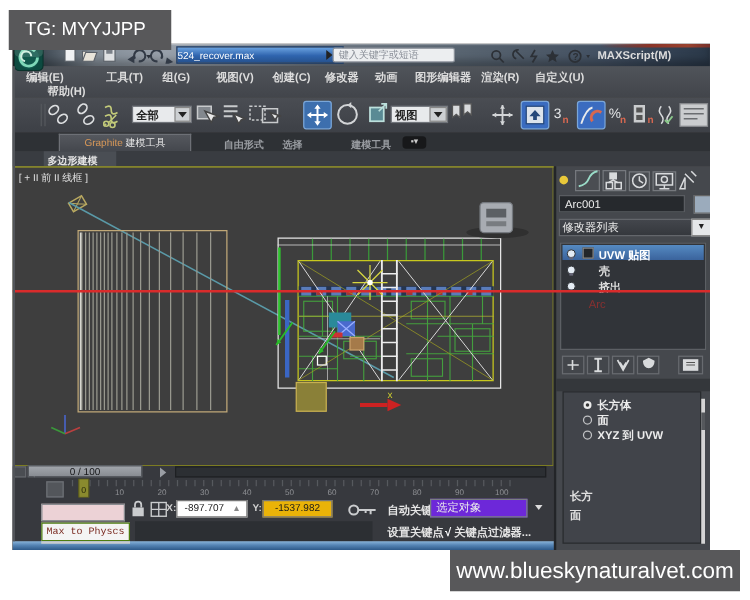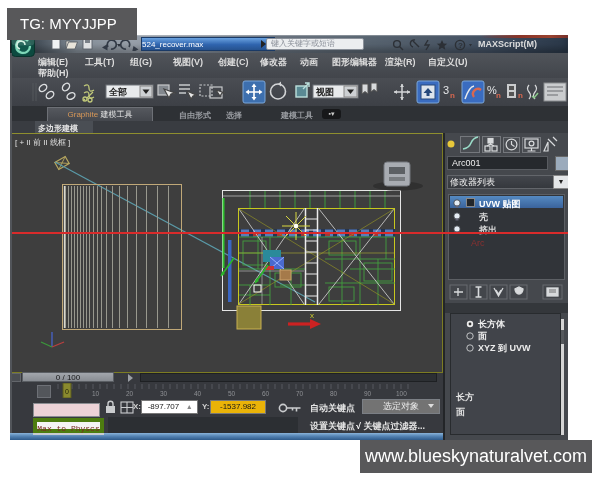--- a/index.html
+++ b/index.html
@@ -41,21 +41,21 @@
       <path d="M21 3 l6 6 m-6 0 a3 3 0 1 1 2 -7"></path>
       <path d="M36 2 l-3 5 h4 l-3 5"></path>
       <path d="M50 2 l1.6 3.4 3.6.3 -2.7 2.4.8 3.6 -3.3 -1.9 -3.3 1.9.8 -3.6 -2.7 -2.4 3.6 -.3 z" fill="#2c3036" stroke="none"></path>
       <circle cx="68" cy="7" r="4.6"></circle>
         <text x="66" y="10" font-size="8" fill="#2c3036" stroke="none" font-weight="bold">?</text>
       <path d="M77 6 l3 0 -1.5 2.5 z" fill="#2c3036" stroke="none"></path>
     </g>
   </svg>
 
   <div class="a" style="left:0;top:18px;width:558px;height:25px;background:linear-gradient(180deg,#50545a,#42454b)"></div>
-  <div class="a t9" style="left:28px;top:21px">编辑(E)</div>
+  <div class="a t9" style="left:11px;top:21px">编辑(E)</div>
   <div class="a t9" style="left:75px;top:21px">工具(T)</div>
   <div class="a t9" style="left:120px;top:21px">组(G)</div>
   <div class="a t9" style="left:163px;top:21px">视图(V)</div>
   <div class="a t9" style="left:208px;top:21px">创建(C)</div>
   <div class="a t9" style="left:250px;top:21px">修改器</div>
   <div class="a t9" style="left:290px;top:21px">动画</div>
   <div class="a t9" style="left:322px;top:21px">图形编辑器</div>
   <div class="a t9" style="left:375px;top:21px">渲染(R)</div>
   <div class="a t9" style="left:418px;top:21px">自定义(U)</div>
   <div class="a t9" style="left:468px;top:4px">MAXScript(M)</div>
@@ -358,23 +358,23 @@
     </svg>
     <div class="a t8" style="left:123px;top:29px">X:</div>
     <div class="a" style="left:131px;top:27px;width:57px;height:14px;background:#fff;border:1px solid #777;color:#1a1a1a;font-size:8px;line-height:12px;text-align:center">-897.707　<span style="color:#888">▴</span></div>
     <div class="a t8" style="left:192px;top:29px">Y:</div>
     <div class="a" style="left:200px;top:27px;width:56px;height:14px;background:#eab308;border:1px solid #777;color:#1a1a1a;font-size:8px;line-height:12px;text-align:center">-1537.982</div>
     <svg class="a" style="left:268px;top:29px" width="26" height="12" viewBox="0 0 26 12">
       <circle cx="5" cy="6" r="3.6" fill="none" stroke="#caccce" stroke-width="1.6"></circle>
       <path d="M8.5 6 h14 m-4 0 v3.4 m-4 -3.4 v2.4" stroke="#caccce" stroke-width="1.6" fill="none"></path>
     </svg>
     <div class="a t9" style="left:300px;top:29px;color:#e4e4e4">自动关键点</div>
-    <div class="a" style="left:352px;top:26px;width:78px;height:15px;background:#737373;border:1px solid #7b7f85;color:#ececec;font-size:9px;line-height:13px;padding-left:20px">选定对象</div>
+    <div class="a" style="left:334px;top:26px;width:78px;height:15px;background:#6d28d9;border:1px solid #7b7f85;color:#ececec;font-size:9px;line-height:13px;padding-left:4px">选定对象</div>
     <div class="a" style="left:418px;top:31px;width:0;height:0;border-top:4px solid #ddd;border-left:3.5px solid transparent;border-right:3.5px solid transparent"></div>
-    <div class="a" style="left:23px;top:45px;width:71px;height:15px;background:#f4f4f4;border:4px solid #4d7c0f;color:#7a2a20;font-size:8px;line-height:13px;text-align:center;font-family:'Liberation Mono',monospace">Max to Physcs</div>
+    <div class="a" style="left:23px;top:45px;width:71px;height:15px;background:#f4f4f4;border:1px solid #4d7c0f;color:#7a2a20;font-size:8px;line-height:13px;text-align:center;font-family:'Liberation Mono',monospace">Max to Physcs</div>
     <div class="a" style="left:98px;top:44px;width:190px;height:16px;background:#2c2f33"></div>
     <div class="a t9" style="left:300px;top:47px;color:#e4e4e4">设置关键点</div>
     <div class="a t9" style="left:346px;top:47px;color:#e4e4e4"><span style="color:#fff">√</span> 关键点过滤器...</div>
     <div class="a" style="left:0;top:60px;width:433px;height:7px;background:linear-gradient(180deg,#8ab4da 0%,#5584b4 45%,#2e5a8a 100%)"></div>
     <div class="a" style="left:23px;top:60px;width:71px;height:2px;background:#c8ccd0"></div>
   </div>
 
   <div class="a" style="left:0;top:197px;width:558px;height:2px;background:#d92b2b;z-index:60"></div>
 </div>
 <div class="a" style="left:7px;top:8px;width:130px;height:32px;background:#58585a;color:#fff;font-size:15px;line-height:32px;padding-left:13px;z-index:90">TG: MYYJJPP</div>

